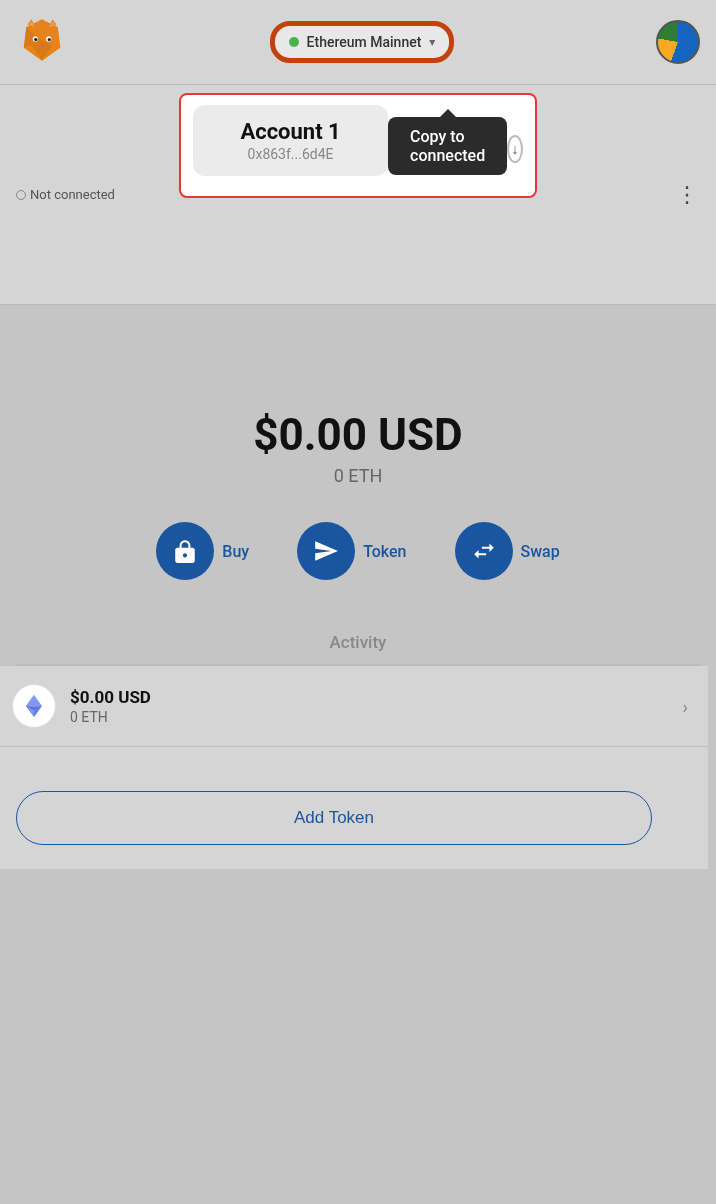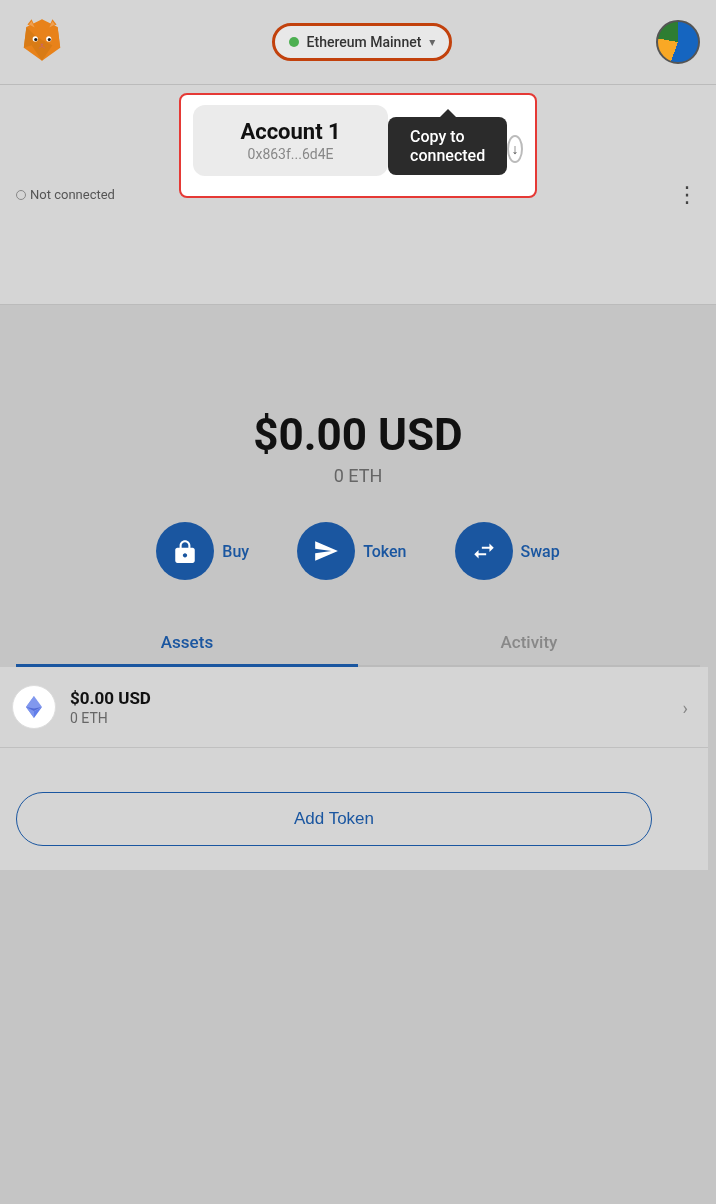--- a/index.html
+++ b/index.html
@@ -22,21 +22,21 @@
       border-bottom: 1px solid #bbb;
     }
     .metamask-logo {
       width: 52px;
       height: 52px;
     }
     .network-selector {
       display: flex;
       align-items: center;
       background: #e8e8e8;
-      border: 3px solid #c2410c;
+      border: 5px solid #c2410c;
       border-radius: 20px;
       padding: 8px 14px;
       gap: 8px;
       cursor: pointer;
     }
     .network-dot {
       width: 10px;
       height: 10px;
       background: #4caf50;
       border-radius: 50%;
@@ -403,21 +403,20 @@
       <button class="action-btn">
         <svg viewBox="0 0 24 24" xmlns="http://www.w3.org/2000/svg">
           <path d="M6.99 11L3 15l3.99 4v-3H14v-2H6.99v-3zM21 9l-3.99-4v3H10v2h7.01v3L21 9z" fill="#fff"></path>
         </svg>
       </button>
       <span class="action-label">Swap</span>
     </div>
   </div>
 
   <div class="tabs">
-    <div class="tab active">Assets</div>
     <div class="tab">Activity</div>
   </div>
 
   <div class="assets-list">
     <div class="asset-row">
       <div class="eth-icon">
 
         <svg class="eth-diamond" viewBox="0 0 28 28" xmlns="http://www.w3.org/2000/svg">
           <polygon points="14,3 22,14 14,18 6,14" fill="#627eea" opacity="0.8"></polygon>
           <polygon points="14,3 14,18 6,14" fill="#8198ee"></polygon>

